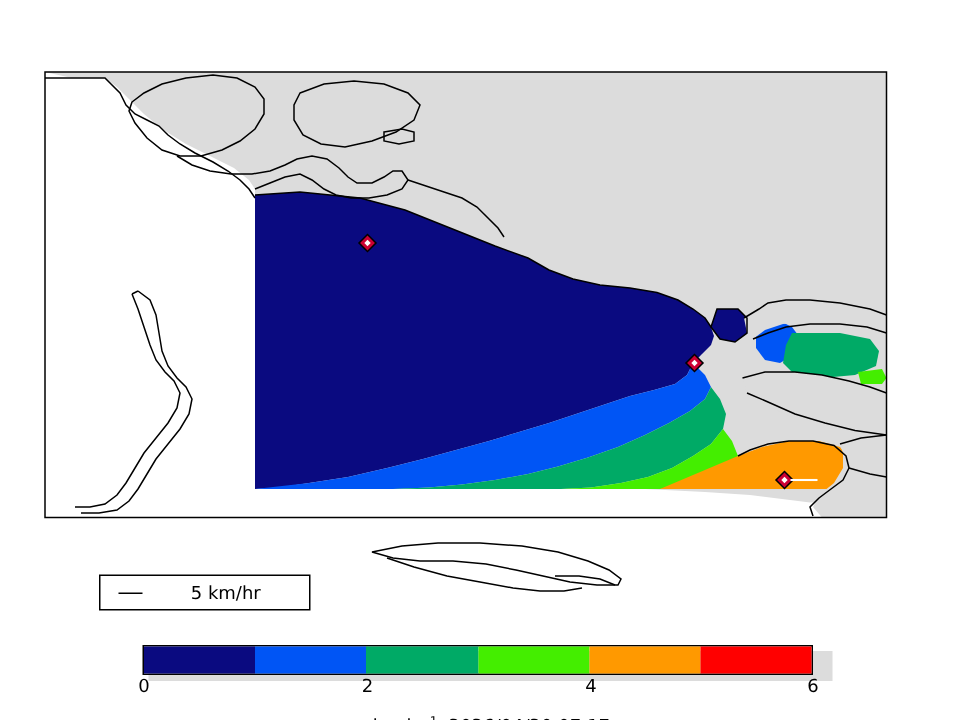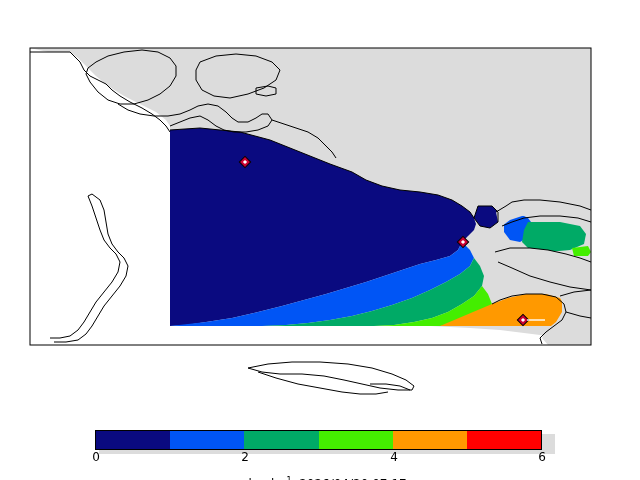--- a/index.html
+++ b/index.html
@@ -278,20 +278,24 @@
         <g>
           <rect x="519" y="316" width="8" height="8" transform="rotate(45 523 320)" fill="#CC0033" stroke="#000000" stroke-width="1"></rect>
           <rect x="521.5" y="318.5" width="3" height="3" transform="rotate(45 523 320)" fill="#ffffff"></rect>
           <line x1="527" y1="320" x2="545" y2="320" stroke="#ffffff" stroke-width="1.4"></line>
         </g>
       </g>
 
     </svg>
   </div>
 
+  <div class="legend-box">
+    <div class="legend-barb"></div>
+    <div class="legend-text">5 km/hr</div>
+  </div>
 
   <div class="cbar-wrap">
     <div class="cbar-shadow"></div>
     <div class="cbar">
       <div class="cbar-cell" style="background:#0A0A80"></div>
       <div class="cbar-cell" style="background:#0055F5"></div>
       <div class="cbar-cell" style="background:#00AA66"></div>
       <div class="cbar-cell" style="background:#44EE00"></div>
       <div class="cbar-cell" style="background:#FF9900"></div>
       <div class="cbar-cell" style="background:#FF0000"></div>

